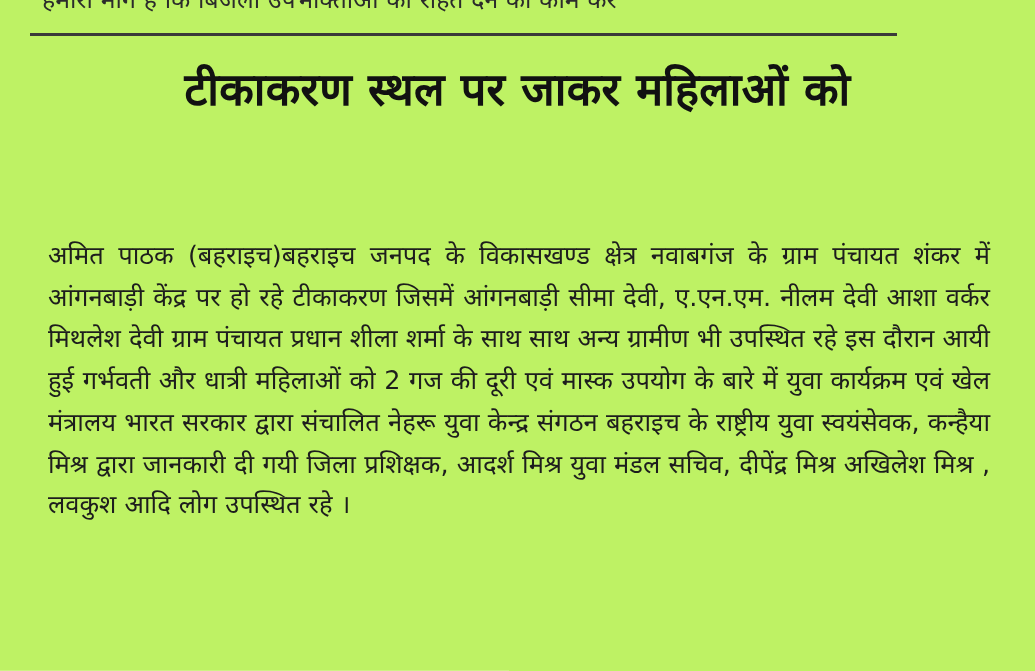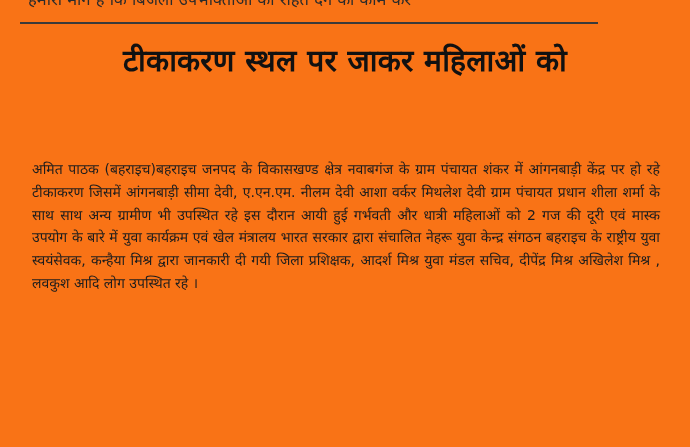--- a/index.html
+++ b/index.html
@@ -10,21 +10,21 @@
     width: 690px;
     height: 447px;
     background: #fdf1e3;
     font-family: "Liberation Serif", "DejaVu Serif", serif;
     overflow: hidden;
   }
   .page {
     position: relative;
     width: 690px;
     height: 447px;
-    background: #f97316;
+    background: #bef264;
     box-sizing: border-box;
   }
   
   .top-clip {
     position: absolute;
     top: 0;
     left: 0;
     width: 690px;
     height: 22px;
     overflow: hidden;
@@ -65,21 +65,21 @@
     display: block;
     white-space: nowrap;
   }
 
   .body-text {
     position: absolute;
     top: 158px;
     left: 32px;
     width: 628px;
     font-family: "DejaVu Sans", sans-serif;
-    font-size: 14px;
+    font-size: 17px;
     line-height: 1.63;
     color: #1d1d1d;
     text-align: justify;
     text-justify: inter-word;
   }
   .body-text p {
     margin: 0;
   }
 </style>
 </head>

